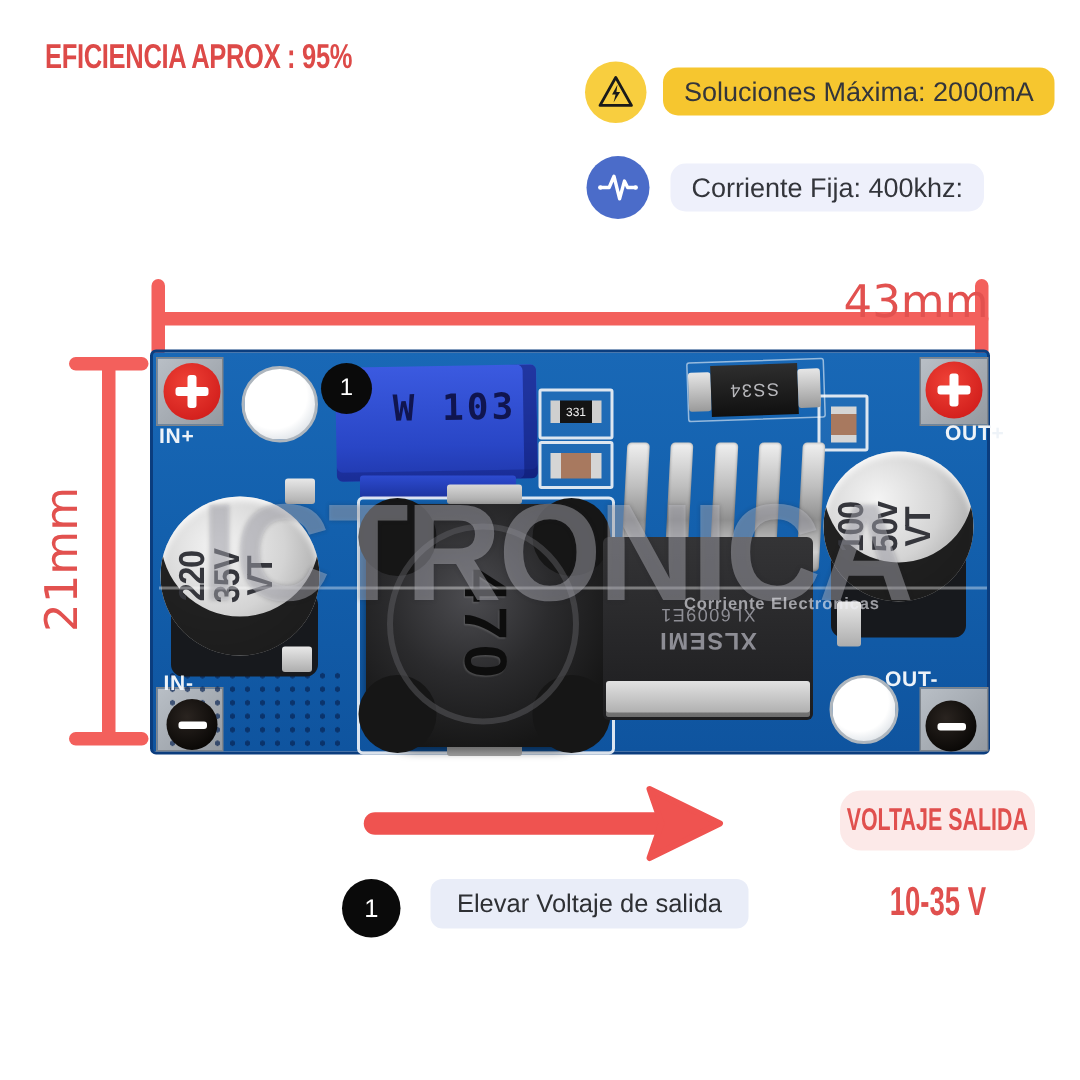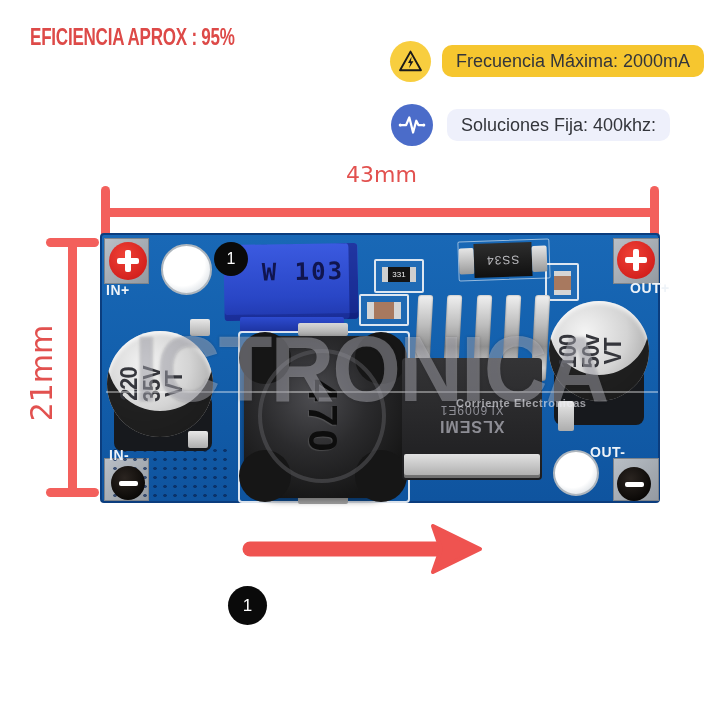--- a/index.html
+++ b/index.html
@@ -18,21 +18,21 @@
   .circle-freq{left:391px;top:104px;width:42px;height:42px;background:#4b6cc9}
   .pill{border-radius:10px;white-space:nowrap;font-size:18px;color:#33353b;padding:0 14px;height:32px;display:inline-flex;align-items:center}
   .pill-current{left:442px;top:45px;background:#f6c62f}
   .pill-freq{left:447px;top:109px;background:#eef0fb}
 
   
   .dim{background:#f3605c;border-radius:5px}
   .dim-h-line{left:104px;top:208px;width:555px;height:9px}
   .dim-h-tick-l{left:101px;top:186px;width:9px;height:52px}
   .dim-h-tick-r{left:650px;top:186px;width:9px;height:52px}
-  .dim-h-label{left:104px;top:162px;width:555px;text-align:center;font-size:22px;color:#e2514f;font-family:"DejaVu Sans",sans-serif}
+  .dim-h-label{left:104px;top:184px;width:555px;text-align:right;font-size:30px;color:#e2514f;font-family:"DejaVu Sans",sans-serif}
   .dim-v-line{left:68px;top:240px;width:9px;height:255px}
   .dim-v-tick-t{left:46px;top:238px;width:53px;height:9px}
   .dim-v-tick-b{left:46px;top:488px;width:53px;height:9px}
   .dim-v-label{left:-18px;top:355px;width:120px;height:36px;line-height:36px;text-align:center;font-size:30px;color:#e2514f;font-family:"DejaVu Sans",sans-serif;transform:rotate(-90deg)}
 
   
   .pcb{left:100px;top:233px;width:560px;height:270px;background:linear-gradient(180deg,#1968b6 0%,#1360ad 45%,#0f549f 100%);border:2px solid #0b3d7e;border-radius:4px}
   .pad{background:linear-gradient(135deg,#b9bfc6,#949aa1);border:1px solid #7e848b}
   .pad-tl{left:2px;top:3px;width:45px;height:46px}
   .pad-tr{left:511px;top:3px;width:46px;height:46px}
@@ -59,21 +59,21 @@
   .pl-inm{left:7px;top:212px}
   .pl-outm{left:488px;top:209px}
 
   .callout-pcb{left:112px;top:7px;width:34px;height:34px;border-radius:50%;background:#0a0a0a;color:#fff;font-size:16px}
 
   .trimpot{left:122px;top:9px;width:134px;height:76px;background:linear-gradient(180deg,#3b5ae0,#2946c6 70%,#2038ad);border-radius:4px;box-shadow:inset -9px 0 0 rgba(13,26,110,.55), inset 0 -6px 0 rgba(13,26,110,.35);transform:rotate(-1deg)}
   .trimpot-lip{left:138px;top:82px;width:104px;height:15px;background:linear-gradient(180deg,#2d4bd0,#1c339f);border-radius:2px}
   .trimpot-text{position:absolute;left:38px;top:14px;font-family:"DejaVu Sans Mono",monospace;font-weight:bold;font-size:24px;color:#10154f;letter-spacing:2px}
 
   .smd-box{border:2px solid #dde6f0;border-radius:2px;background:rgba(255,255,255,.04)}
-  .box-r331{left:272px;top:24px;width:50px;height:34px}
+  .box-r331{left:257px;top:24px;width:50px;height:34px}
   .box-cap{left:257px;top:59px;width:50px;height:32px}
   .box-r2{left:443px;top:28px;width:34px;height:38px}
   .r331{position:absolute;left:6px;top:6px;width:34px;height:15px;background:linear-gradient(90deg,#cfcfcf 0 18%,#141414 18% 82%,#cfcfcf 82%);color:#efefef;font-size:8px;display:flex;align-items:center;justify-content:center}
   .smd-brown{position:absolute;left:6px;top:6px;width:34px;height:17px;background:linear-gradient(90deg,#d5d5d5 0 20%,#a8795f 20% 80%,#d5d5d5 80%)}
   .smd-brown-v{position:absolute;left:7px;top:6px;width:17px;height:24px;background:linear-gradient(180deg,#d5d5d5 0 20%,#a8795f 20% 80%,#d5d5d5 80%)}
 
   .diode-wrap{left:356px;top:5px;width:92px;height:40px;border:1.5px solid rgba(255,255,255,.55);border-radius:2px;display:flex;align-items:center;transform:rotate(-2deg)}
   .diode-cap{width:15px;height:26px;background:linear-gradient(180deg,#e6e6e6,#9a9a9a);border-radius:2px}
   .diode-body{width:58px;height:34px;background:linear-gradient(180deg,#2e2e2e,#101010);display:flex;align-items:center;justify-content:center}
   .diode-text{transform:rotate(180deg);color:#b9b9bd;font-size:12px;letter-spacing:1px}
@@ -130,30 +130,30 @@
 <div class="page">
 
   <div class="abs title">EFICIENCIA APROX : 95%</div>
 
   <div class="abs flex spec-circle circle-warn">
     <svg width="27" height="27" viewBox="0 0 24 24">
       <path d="M12 3.2 L21.3 19.8 H2.7 Z" fill="none" stroke="#1a1a1a" stroke-width="1.7" stroke-linejoin="round"></path>
       <path d="M13 7.5 L9.8 13.4 h2.1 l-1.2 4.6 L14.6 11.8 h-2.2 Z" fill="#1a1a1a"></path>
     </svg>
   </div>
-  <div class="abs pill pill-current">Frecuencia Máxima: 2000mA</div>
+  <div class="abs pill pill-current">Soluciones Máxima: 2000mA</div>
 
   <div class="abs flex spec-circle circle-freq">
     <svg width="30" height="30" viewBox="0 0 28 28">
       <polyline points="3,14 8.5,14 11.5,7 15,21 18,10 20,14 25,14" fill="none" stroke="#ffffff" stroke-width="2.1" stroke-linecap="round" stroke-linejoin="round"></polyline>
       <circle cx="3" cy="14" r="1.4" fill="#ffffff"></circle>
         <circle cx="25" cy="14" r="1.4" fill="#ffffff"></circle>
     </svg>
   </div>
-  <div class="abs pill pill-freq">Soluciones Fija: 400khz:</div>
+  <div class="abs pill pill-freq">Corriente Fija: 400khz:</div>
 
   <div class="abs dim dim-h-line"></div>
   <div class="abs dim dim-h-tick-l"></div>
   <div class="abs dim dim-h-tick-r"></div>
   <div class="abs dim-h-label">43mm</div>
 
   <div class="abs dim dim-v-line"></div>
   <div class="abs dim dim-v-tick-t"></div>
   <div class="abs dim dim-v-tick-b"></div>
   <div class="abs dim-v-label">21mm</div>
@@ -271,15 +271,22 @@
     <div class="abs wm-tag">Corriente Electronicas</div>
   </div>
 
 
   <svg class="abs arrow-svg" width="245" height="60" viewBox="0 0 245 60">
     <line x1="10" y1="30" x2="198" y2="30" stroke="#ef5350" stroke-width="15" stroke-linecap="round"></line>
     <path d="M193 7 L240 30 L193 53 L201 30 Z" fill="#ef5350" stroke="#ef5350" stroke-width="4" stroke-linejoin="round"></path>
   </svg>
 
   <div class="abs flex note-circle">1</div>
-
+  <div class="abs flex note-pill">Elevar Voltaje de salida</div>
+
+  <div class="abs flex vbadge vb-out">
+    <span class="cond">VOLTAJE SALIDA</span>
+  </div>
+  <div class="abs vval vv-out">
+    <span class="cond">10-35 V</span>
+  </div>
 
 </div>
 
 </body></html>

